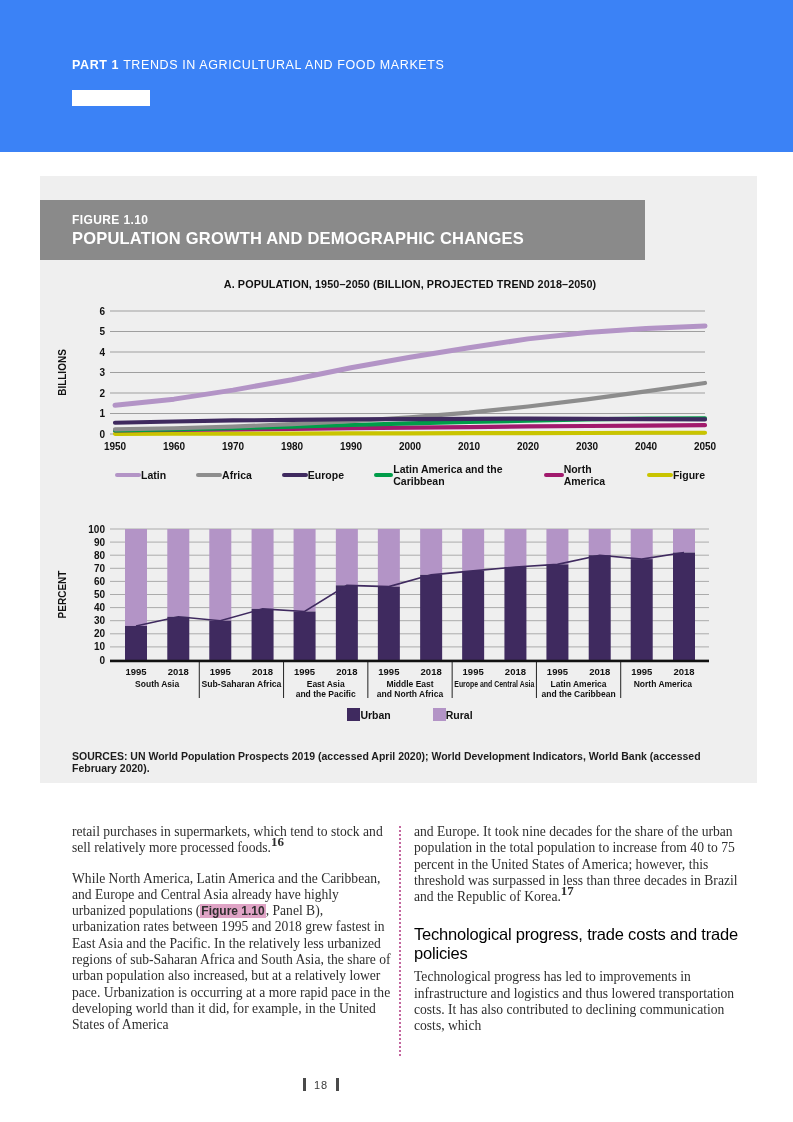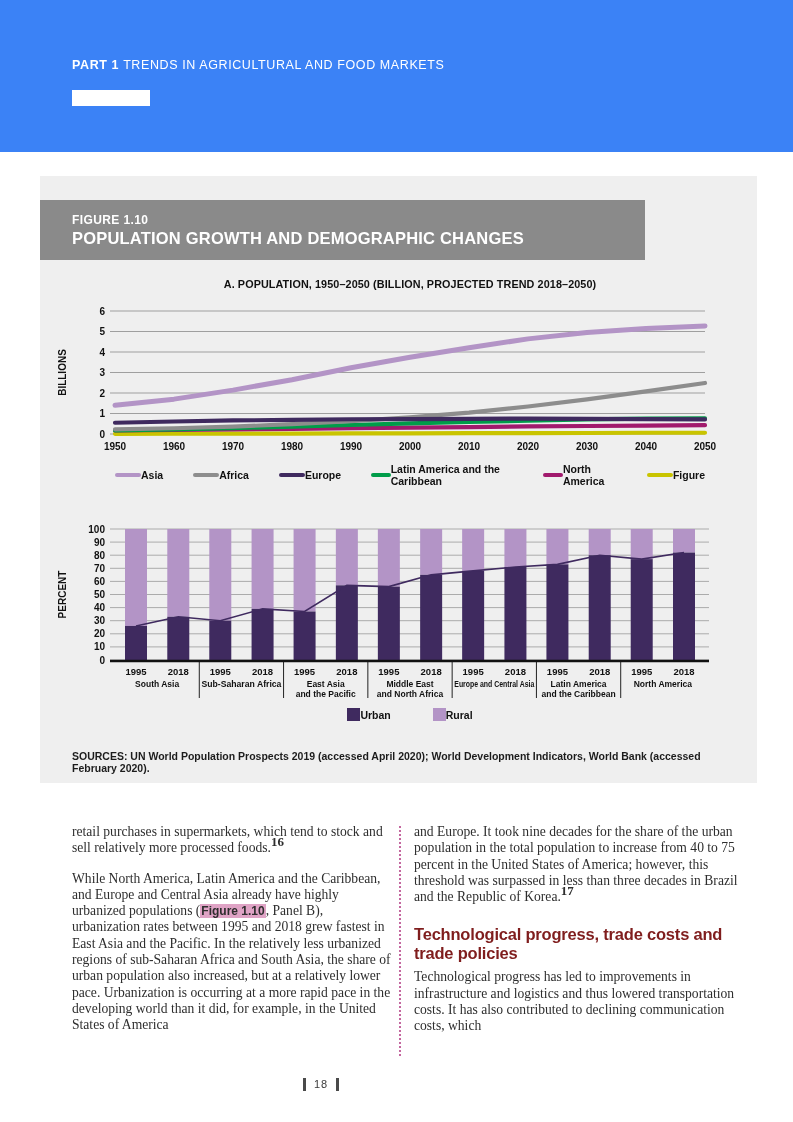--- a/index.html
+++ b/index.html
@@ -30,28 +30,28 @@
            font-weight:bold;color:#1c1c1c;}
   
   .bodycol{font-family:"Liberation Serif",serif;font-size:13.6px;line-height:16.3px;
            color:#2e2e2e;text-align:left;}
   .col-left{left:72px;top:824px;width:322px;}
   .col-right{left:414px;top:824px;width:330px;}
   .para{margin:0 0 14px 0;}
   sup{font-size:13px;font-weight:bold;vertical-align:super;line-height:0;}
   .hl{background:#dfa3c5;font-family:"Liberation Sans",sans-serif;
       font-weight:bold;font-size:12px;padding:0 1px;}
-  .subhead{font-family:"Liberation Sans",sans-serif;font-weight:bold;
-           font-size:16.5px;line-height:19px;color:#7f1d1d;margin:20px 0 6px 0;
+  .subhead{font-family:"Liberation Sans",sans-serif;font-weight:normal;
+           font-size:16.5px;line-height:19px;color:#000000;margin:20px 0 6px 0;
            letter-spacing:-.2px;}
   .col-divider{left:399px;top:826px;height:230px;width:0;
                border-left:2px dotted #c4679f;}
   
   .footer{left:0;top:1078px;width:642px;display:flex;justify-content:center;
-          gap:8px;color:#3a3a3a;font-size:11px;letter-spacing:1px;}
+          align-items:center;gap:8px;color:#3a3a3a;font-size:11px;letter-spacing:1px;}
   .pg-bar{width:2.5px;height:13px;background:#4a4a4a;}
   svg text{font-family:"Liberation Sans",sans-serif;}
 </style>
 </head>
 <body>
 
 <div class="abs masthead">
   <div class="abs part-line">
     <b>PART 1</b><span>TRENDS IN AGRICULTURAL AND FOOD MARKETS</span>
   </div>
@@ -95,21 +95,21 @@
       <polyline points="75,134.515 134,133.9 193,133.285 252,132.875 311,132.26 370,131.645 429,131.03 488,130.415 547,130.005 606,129.595 665,129.185" fill="none" stroke="#a11a6d" stroke-width="4.2" stroke-linecap="round" stroke-linejoin="round"></polyline>
       <polyline points="75,134.515 134,133.49 193,132.055 252,130.62 311,128.98 370,127.34 429,125.905 488,124.675 547,123.445 606,122.625 665,122.42" fill="none" stroke="#009c49" stroke-width="4.2" stroke-linecap="round" stroke-linejoin="round"></polyline>
       <polyline points="75,133.285 134,132.26 193,130.62 252,128.16 311,125.08500000000001 370,121.395 429,116.68 488,110.53 547,103.35499999999999 606,95.36 665,86.95499999999998" fill="none" stroke="#8d8d8d" stroke-width="4.2" stroke-linecap="round" stroke-linejoin="round"></polyline>
       <polyline points="75,126.725 134,125.495 193,124.47 252,123.855 311,123.24 370,123.035 429,122.83 488,122.625 547,122.83 606,123.035 665,123.445" fill="none" stroke="#3f2a5f" stroke-width="4.2" stroke-linecap="round" stroke-linejoin="round"></polyline>
       <polyline points="75,109.3 134,103.15 193,94.13 252,83.67500000000001 311,71.785 370,61.33 429,51.69499999999999 488,42.88000000000001 547,36.52499999999999 606,32.425 665,29.965000000000018" fill="none" stroke="#b394c6" stroke-width="5" stroke-linecap="round" stroke-linejoin="round"></polyline>
       <text x="26" y="76.5" font-size="10" font-weight="bold" fill="#111" text-anchor="middle" transform="rotate(-90 26 76.5)">BILLIONS</text>
     </svg>
   <div class="legend-row" style="top:287px" id="legendA">
       <span class="legend-item">
         <span class="lg-line" style="background: rgb(179, 148, 198);"></span>
-        <span>Asia</span>
+        <span>Latin</span>
       </span>
       <span class="legend-item">
         <span class="lg-line" style="background: rgb(141, 141, 141);"></span>
         <span>Africa</span>
       </span>
       <span class="legend-item">
         <span class="lg-line" style="background: rgb(63, 42, 95);"></span>
         <span>Europe</span>
       </span>
       <span class="legend-item">

